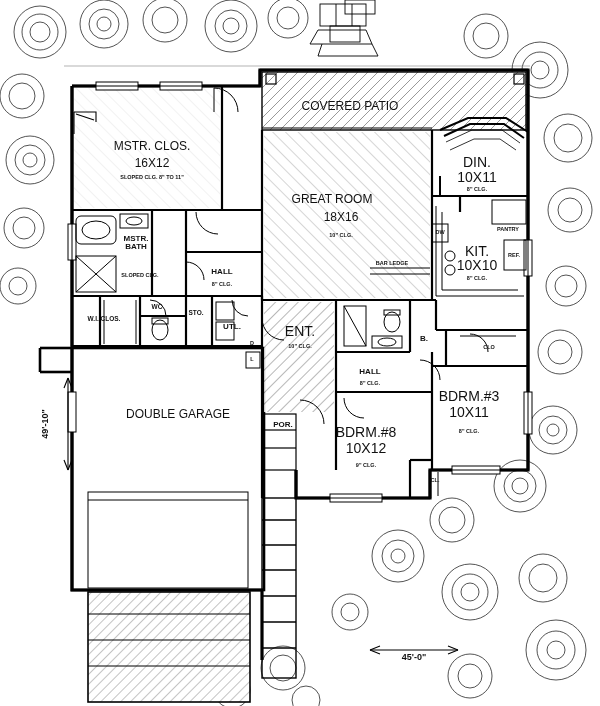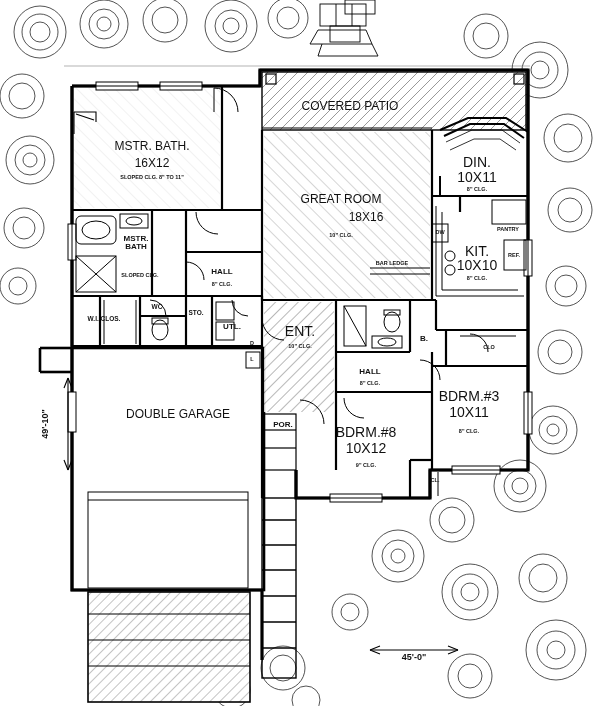--- a/index.html
+++ b/index.html
@@ -400,26 +400,26 @@
       <path d="M68 470 L64 460 M68 470 L72 460"></path>
 
       <line x1="370" y1="650" x2="458" y2="650"></line>
       <path d="M370 650 L380 646 M370 650 L380 654"></path>
       <path d="M458 650 L448 646 M458 650 L448 654"></path>
     </g>
   </svg>
 
   <div class="lbl t-room" style="left:350px; top:106px;">COVERED PATIO</div>
 
-  <div class="lbl t-room" style="left:152px; top:146px;">MSTR. BATH.</div>
+  <div class="lbl t-room" style="left:152px; top:146px;">MSTR. CLOS.</div>
   <div class="lbl t-room" style="left:152px; top:163px;">16X12</div>
   <div class="lbl t-micro" style="left:152px; top:178px;">SLOPED CLG.  8" TO 11"</div>
 
-  <div class="lbl t-room" style="left:341px; top:199px;">GREAT ROOM</div>
-  <div class="lbl t-room" style="left:341px; top:217px;margin-left:25px;">18X16</div>
+  <div class="lbl t-room" style="left:332px; top:199px;">GREAT ROOM</div>
+  <div class="lbl t-room" style="left:341px; top:217px;">18X16</div>
   <div class="lbl t-micro" style="left:341px; top:236px;">10" CLG.</div>
 
   <div class="lbl t-room2" style="left:477px; top:162px;">DIN.</div>
   <div class="lbl t-room2" style="left:477px; top:177px;">10X11</div>
   <div class="lbl t-micro" style="left:477px; top:190px;">8" CLG.</div>
 
   <div class="lbl t-room2" style="left:477px; top:251px;">KIT.</div>
   <div class="lbl t-room2" style="left:477px; top:265px;">10X10</div>
   <div class="lbl t-micro" style="left:477px; top:279px;">8" CLG.</div>
 

